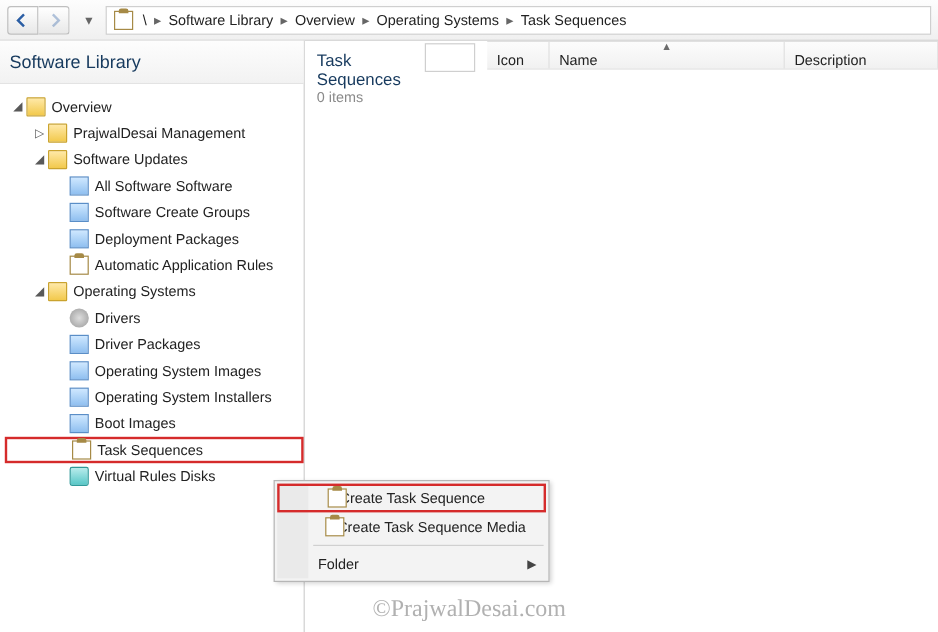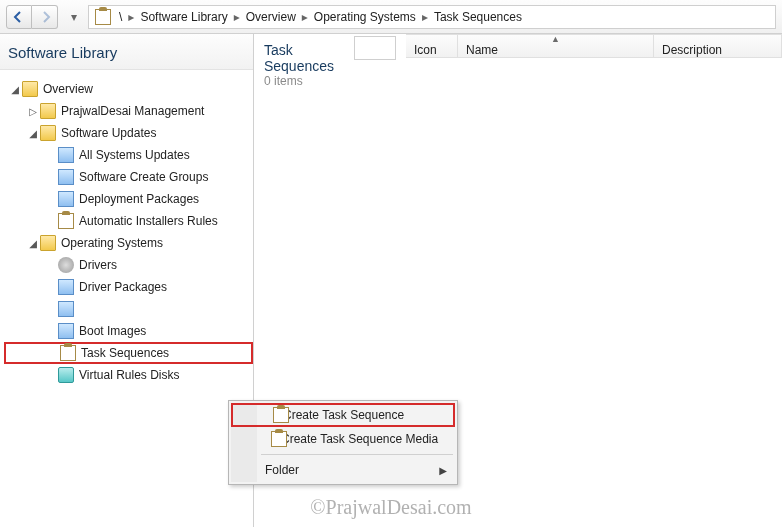--- a/index.html
+++ b/index.html
@@ -94,55 +94,61 @@
           <span class="lbl">PrajwalDesai Management</span>
         </div>
       <div class="node lvl1">
           <span class="tw">◢</span>
           <span class="ico folder"></span>
           <span class="lbl">Software Updates</span>
         </div>
       <div class="node lvl2">
           <span class="tw"></span>
           <span class="ico box"></span>
-          <span class="lbl">All Systems Updates</span>
+          <span class="lbl">All Software Software</span>
         </div>
       <div class="node lvl2">
           <span class="tw"></span>
           <span class="ico box"></span>
           <span class="lbl">Software Create Groups</span>
         </div>
       <div class="node lvl2">
           <span class="tw"></span>
           <span class="ico box"></span>
           <span class="lbl">Deployment Packages</span>
         </div>
       <div class="node lvl2">
           <span class="tw"></span>
           <span class="ico clip"></span>
-          <span class="lbl">Automatic Installers Rules</span>
+          <span class="lbl">Automatic Application Rules</span>
         </div>
       <div class="node lvl1">
           <span class="tw">◢</span>
           <span class="ico folder"></span>
           <span class="lbl">Operating Systems</span>
         </div>
       <div class="node lvl2">
           <span class="tw"></span>
           <span class="ico gear"></span>
           <span class="lbl">Drivers</span>
         </div>
       <div class="node lvl2">
           <span class="tw"></span>
           <span class="ico box"></span>
           <span class="lbl">Driver Packages</span>
         </div>
       <div class="node lvl2">
           <span class="tw"></span>
           <span class="ico box"></span>
+          <span class="lbl">Operating System Images</span>
+        </div>
+      <div class="node lvl2">
+          <span class="tw"></span>
+          <span class="ico box"></span>
+          <span class="lbl">Operating System Installers</span>
         </div>
       <div class="node lvl2">
           <span class="tw"></span>
           <span class="ico box"></span>
           <span class="lbl">Boot Images</span>
         </div>
       <div class="node lvl2 sel">
           <span class="tw"></span>
           <span class="ico clip"></span>
           <span class="lbl">Task Sequences</span>

